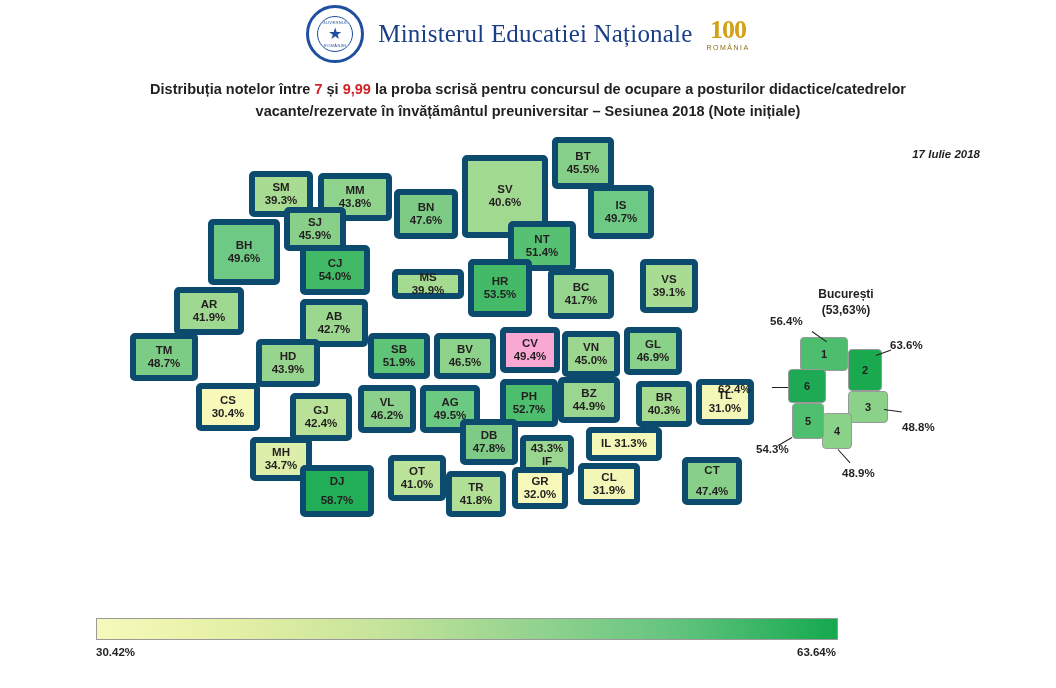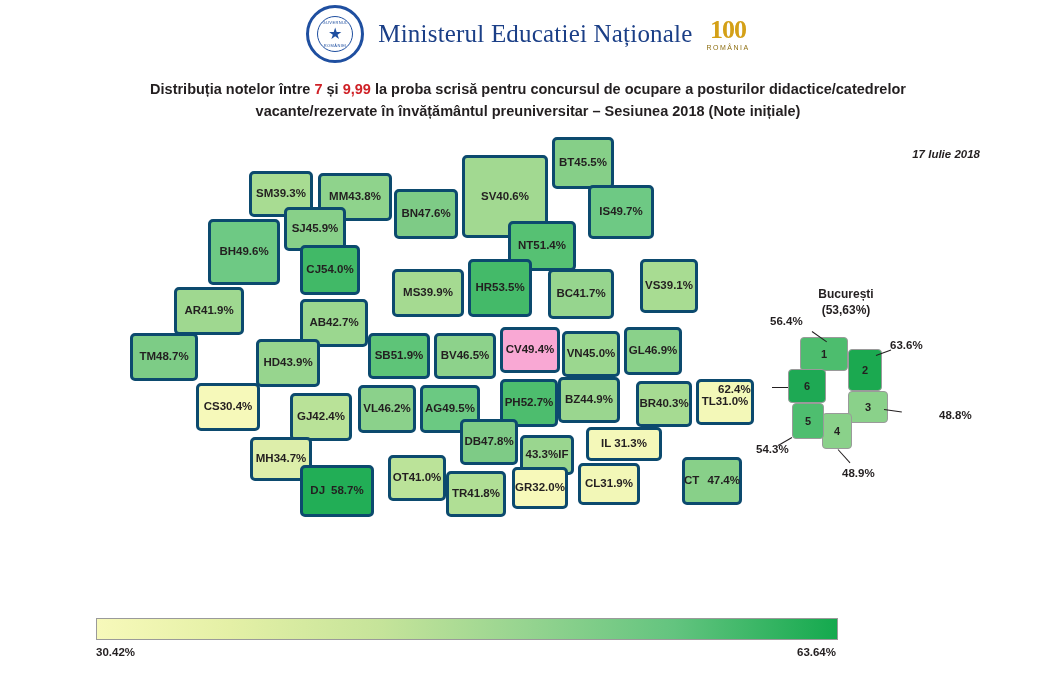--- a/index.html
+++ b/index.html
@@ -119,24 +119,24 @@
   
   .map-area {
     position: relative;
     width: 1056px;
     height: 470px;
     margin-top: 4px;
   }
   .county {
     position: absolute;
     box-sizing: border-box;
-    border: 3px solid #0c4a6e;
+    border: 6px solid #0c4a6e;
     text-align: center;
     display: flex;
-    flex-direction: row;
+    flex-direction: column;
     align-items: center;
     justify-content: center;
     font-size: 11.5px;
     font-weight: bold;
     line-height: 1.15;
     color: #231f20;
     border-radius: 5px;
   }
   .county .code { display: block; }
   .county .val { display: block; }
@@ -259,30 +259,30 @@
     <span class="val">45.9%</span>
   </div>
   <div class="county" style="left:394px;top:62px;width:64px;height:50px;background:#7ecb86;">
     <span class="code">BN</span>
     <span class="val">47.6%</span>
   </div>
   <div class="county" style="left:588px;top:58px;width:66px;height:54px;background:#6ec984;">
     <span class="code">IS</span>
     <span class="val">49.7%</span>
   </div>
-  <div class="county" style="left:300px;top:118px;width:60px;height:50px;background:#41b967;">
+  <div class="county" style="left:300px;top:118px;width:70px;height:50px;background:#41b967;">
     <span class="code">CJ</span>
     <span class="val">54.0%</span>
   </div>
   <div class="county" style="left:508px;top:94px;width:68px;height:50px;background:#56c173;">
     <span class="code">NT</span>
     <span class="val">51.4%</span>
   </div>
 
-  <div class="county" style="left:392px;top:142px;width:72px;height:48px;background:#a5da91;">
+  <div class="county" style="left:392px;top:142px;width:72px;height:30px;background:#a5da91;">
     <span class="code">MS</span>
     <span class="val">39.9%</span>
   </div>
   <div class="county" style="left:468px;top:132px;width:64px;height:58px;background:#44ba69;">
     <span class="code">HR</span>
     <span class="val">53.5%</span>
   </div>
   <div class="county" style="left:548px;top:142px;width:66px;height:50px;background:#96d58e;">
     <span class="code">BC</span>
     <span class="val">41.7%</span>
@@ -423,21 +423,21 @@
     </div>
     <div class="sector" style="left:66px;top:116px;width:32px;height:36px;background:#4ebe6f;">
       <span>5</span>
     </div>
     <div class="sector" style="left:62px;top:82px;width:38px;height:34px;background:#1ea954;">
       <span>6</span>
     </div>
 
     <div class="sector-label" style="left:44px;top:28px;">56.4%</div>
     <div class="sector-label" style="left:164px;top:52px;">63.6%</div>
-    <div class="sector-label" style="left:176px;top:122px;margin-left:37px;">48.8%</div>
+    <div class="sector-label" style="left:176px;top:134px;">48.8%</div>
     <div class="sector-label" style="left:116px;top:180px;">48.9%</div>
     <div class="sector-label" style="left:30px;top:156px;">54.3%</div>
     <div class="sector-label" style="left:-8px;top:96px;">62.4%</div>
 
     <div class="leader" style="left:86px;top:44px;width:18px;transform:rotate(35deg);"></div>
     <div class="leader" style="left:150px;top:68px;width:16px;transform:rotate(-20deg);"></div>
     <div class="leader" style="left:158px;top:122px;width:18px;transform:rotate(8deg);"></div>
     <div class="leader" style="left:112px;top:162px;width:18px;transform:rotate(48deg);"></div>
     <div class="leader" style="left:66px;top:150px;width:16px;transform:rotate(-210deg);"></div>
     <div class="leader" style="left:46px;top:100px;width:16px;transform:rotate(0deg);"></div>

